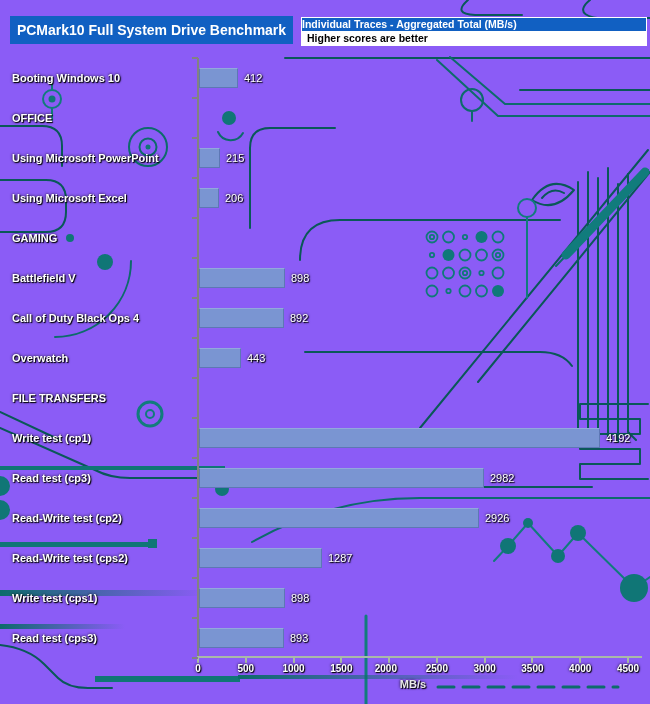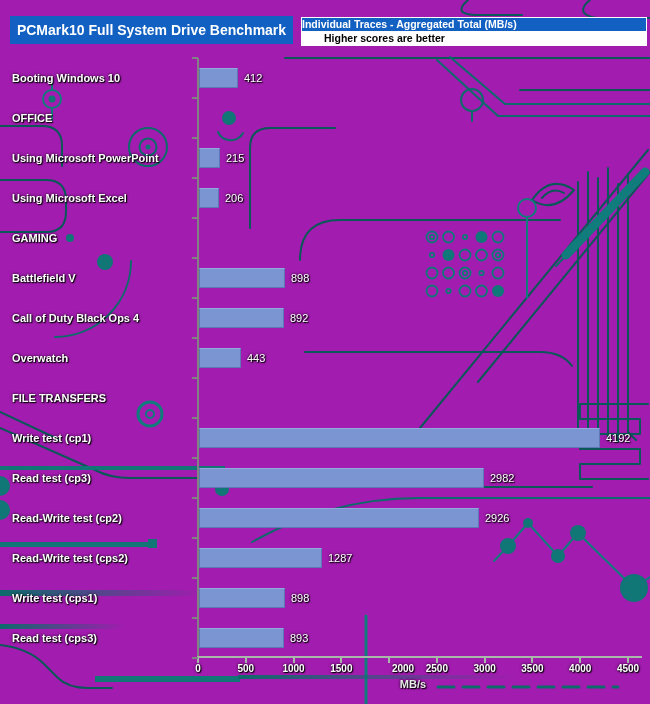--- a/index.html
+++ b/index.html
@@ -1,34 +1,34 @@
 <!DOCTYPE html>
 <html><head>
 <meta charset="utf-8">
 <style>
   html,body{margin:0;padding:0;background:#000;}
   .screen{
     position:relative;width:650px;height:704px;overflow:hidden;
-    background:#a21caf;
+    background:#8b5cf6;
     font-family:"Liberation Sans", sans-serif;
   }
   .circuit{position:absolute;left:0;top:0;width:650px;height:704px;}
   .title-box{
     position:absolute;left:10px;top:16px;width:283px;height:28px;
     background:#1160c2;display:flex;align-items:center;justify-content:center;
     color:#fff;font-weight:bold;font-size:14px;white-space:nowrap;
   }
   .legend{
     position:absolute;left:301px;top:17px;width:346px;
     border:1px solid #fff;box-sizing:border-box;background:#fff;
   }
   .legend .l1{background:#1160c2;color:#fff;height:13px;line-height:13px;
     font-size:10.5px;font-weight:bold;white-space:nowrap;}
   .legend .l2{background:#fff;color:#000;height:14px;line-height:14px;
-    font-size:10.5px;font-weight:bold;padding-left:22px;white-space:nowrap;}
+    font-size:10.5px;font-weight:bold;padding-left:5px;white-space:nowrap;}
   .rows{position:absolute;left:0;top:58px;width:556px;height:600px;}
   .row{position:absolute;left:0;width:650px;height:40px;}
   .row-label{
     position:absolute;left:12px;top:0;height:40px;display:flex;align-items:center;
     color:#fff;font-size:11px;font-weight:bold;white-space:nowrap;
     text-shadow:0 0 3px #000,1px 1px 1px #000;
   }
   .bar{
     position:absolute;top:10px;height:20px;background:#7a95d2;
     border:1px solid #5d77b5;box-sizing:border-box;
@@ -255,21 +255,21 @@
   <div id="xaxis">
       <div class="xtick" style="left: 197px;"></div>
       <div class="xtick-label" style="left: 176px;">0</div>
       <div class="xtick" style="left: 244.778px;"></div>
       <div class="xtick-label" style="left: 223.778px;">500</div>
       <div class="xtick" style="left: 292.556px;"></div>
       <div class="xtick-label" style="left: 271.556px;">1000</div>
       <div class="xtick" style="left: 340.333px;"></div>
       <div class="xtick-label" style="left: 319.333px;">1500</div>
       <div class="xtick" style="left: 388.111px;"></div>
-      <div class="xtick-label" style="left: 381px;">2000</div>
+      <div class="xtick-label" style="left: 353px; text-align: right;">2000</div>
       <div class="xtick" style="left: 435.889px;"></div>
       <div class="xtick-label" style="left: 414.889px;">2500</div>
       <div class="xtick" style="left: 483.667px;"></div>
       <div class="xtick-label" style="left: 462.667px;">3000</div>
       <div class="xtick" style="left: 531.444px;"></div>
       <div class="xtick-label" style="left: 510.444px;">3500</div>
       <div class="xtick" style="left: 579.222px;"></div>
       <div class="xtick-label" style="left: 558.222px;">4000</div>
       <div class="xtick" style="left: 627px;"></div>
       <div class="xtick-label" style="left: 606px;">4500</div>

